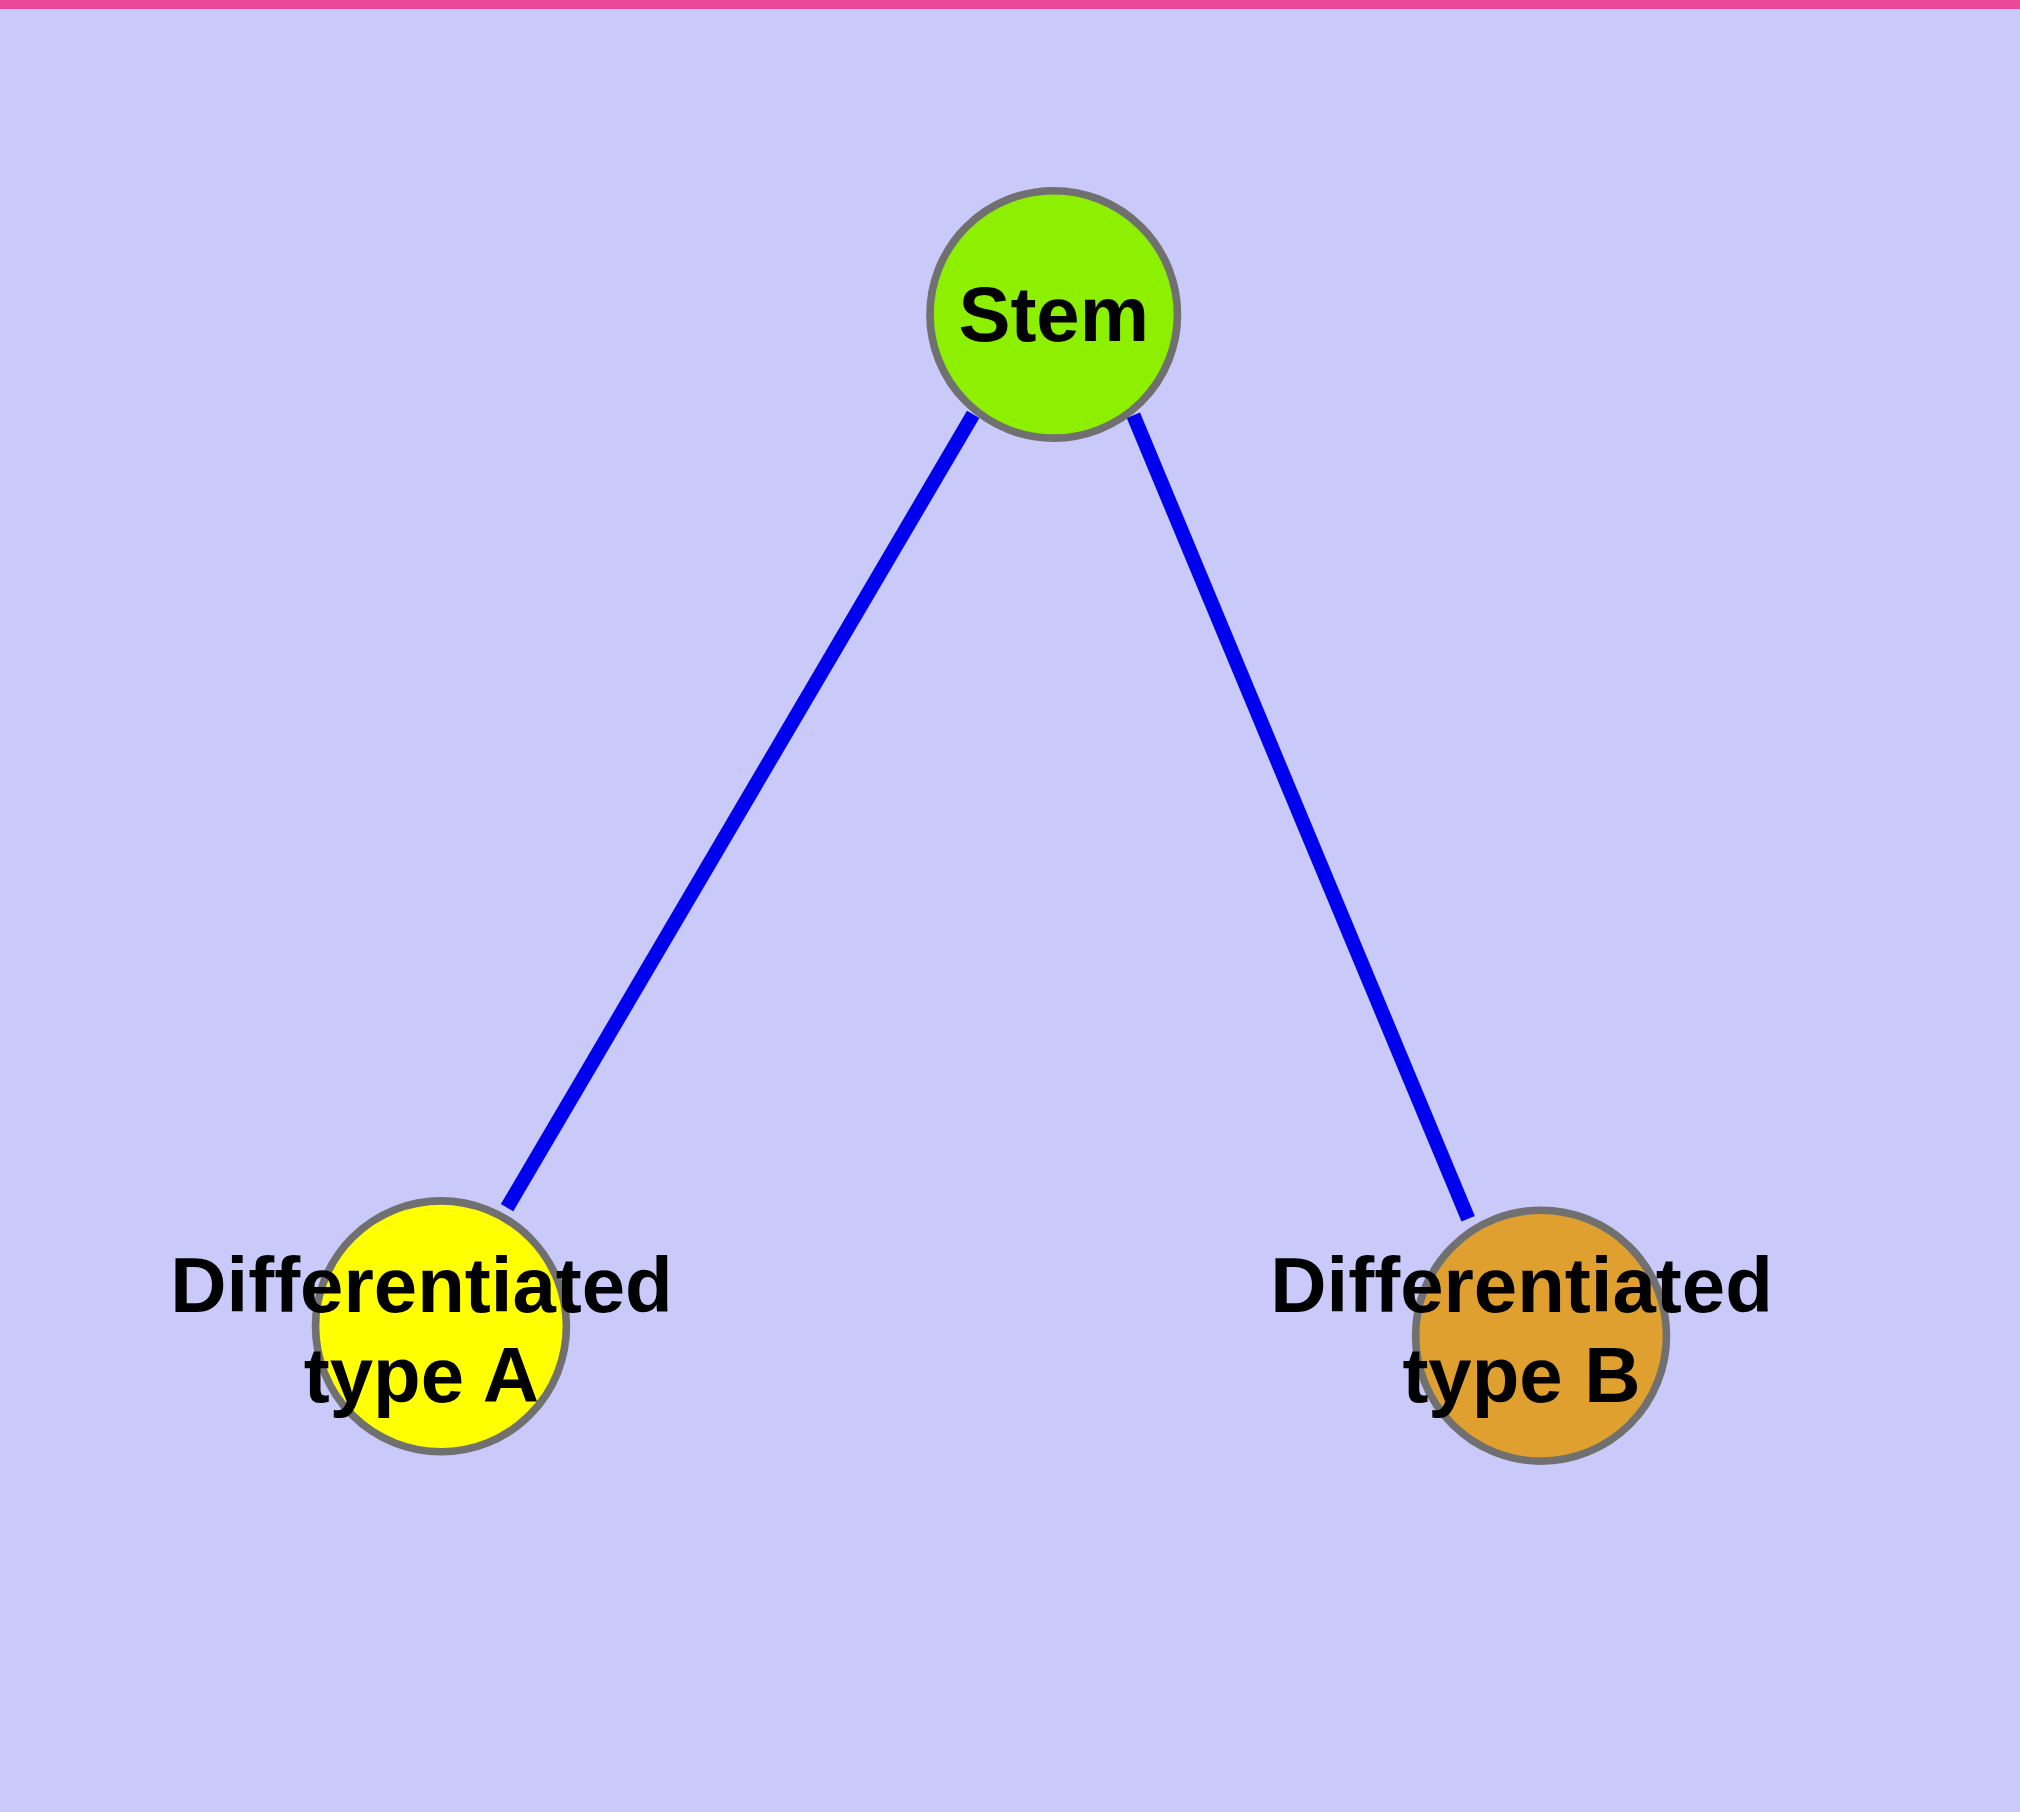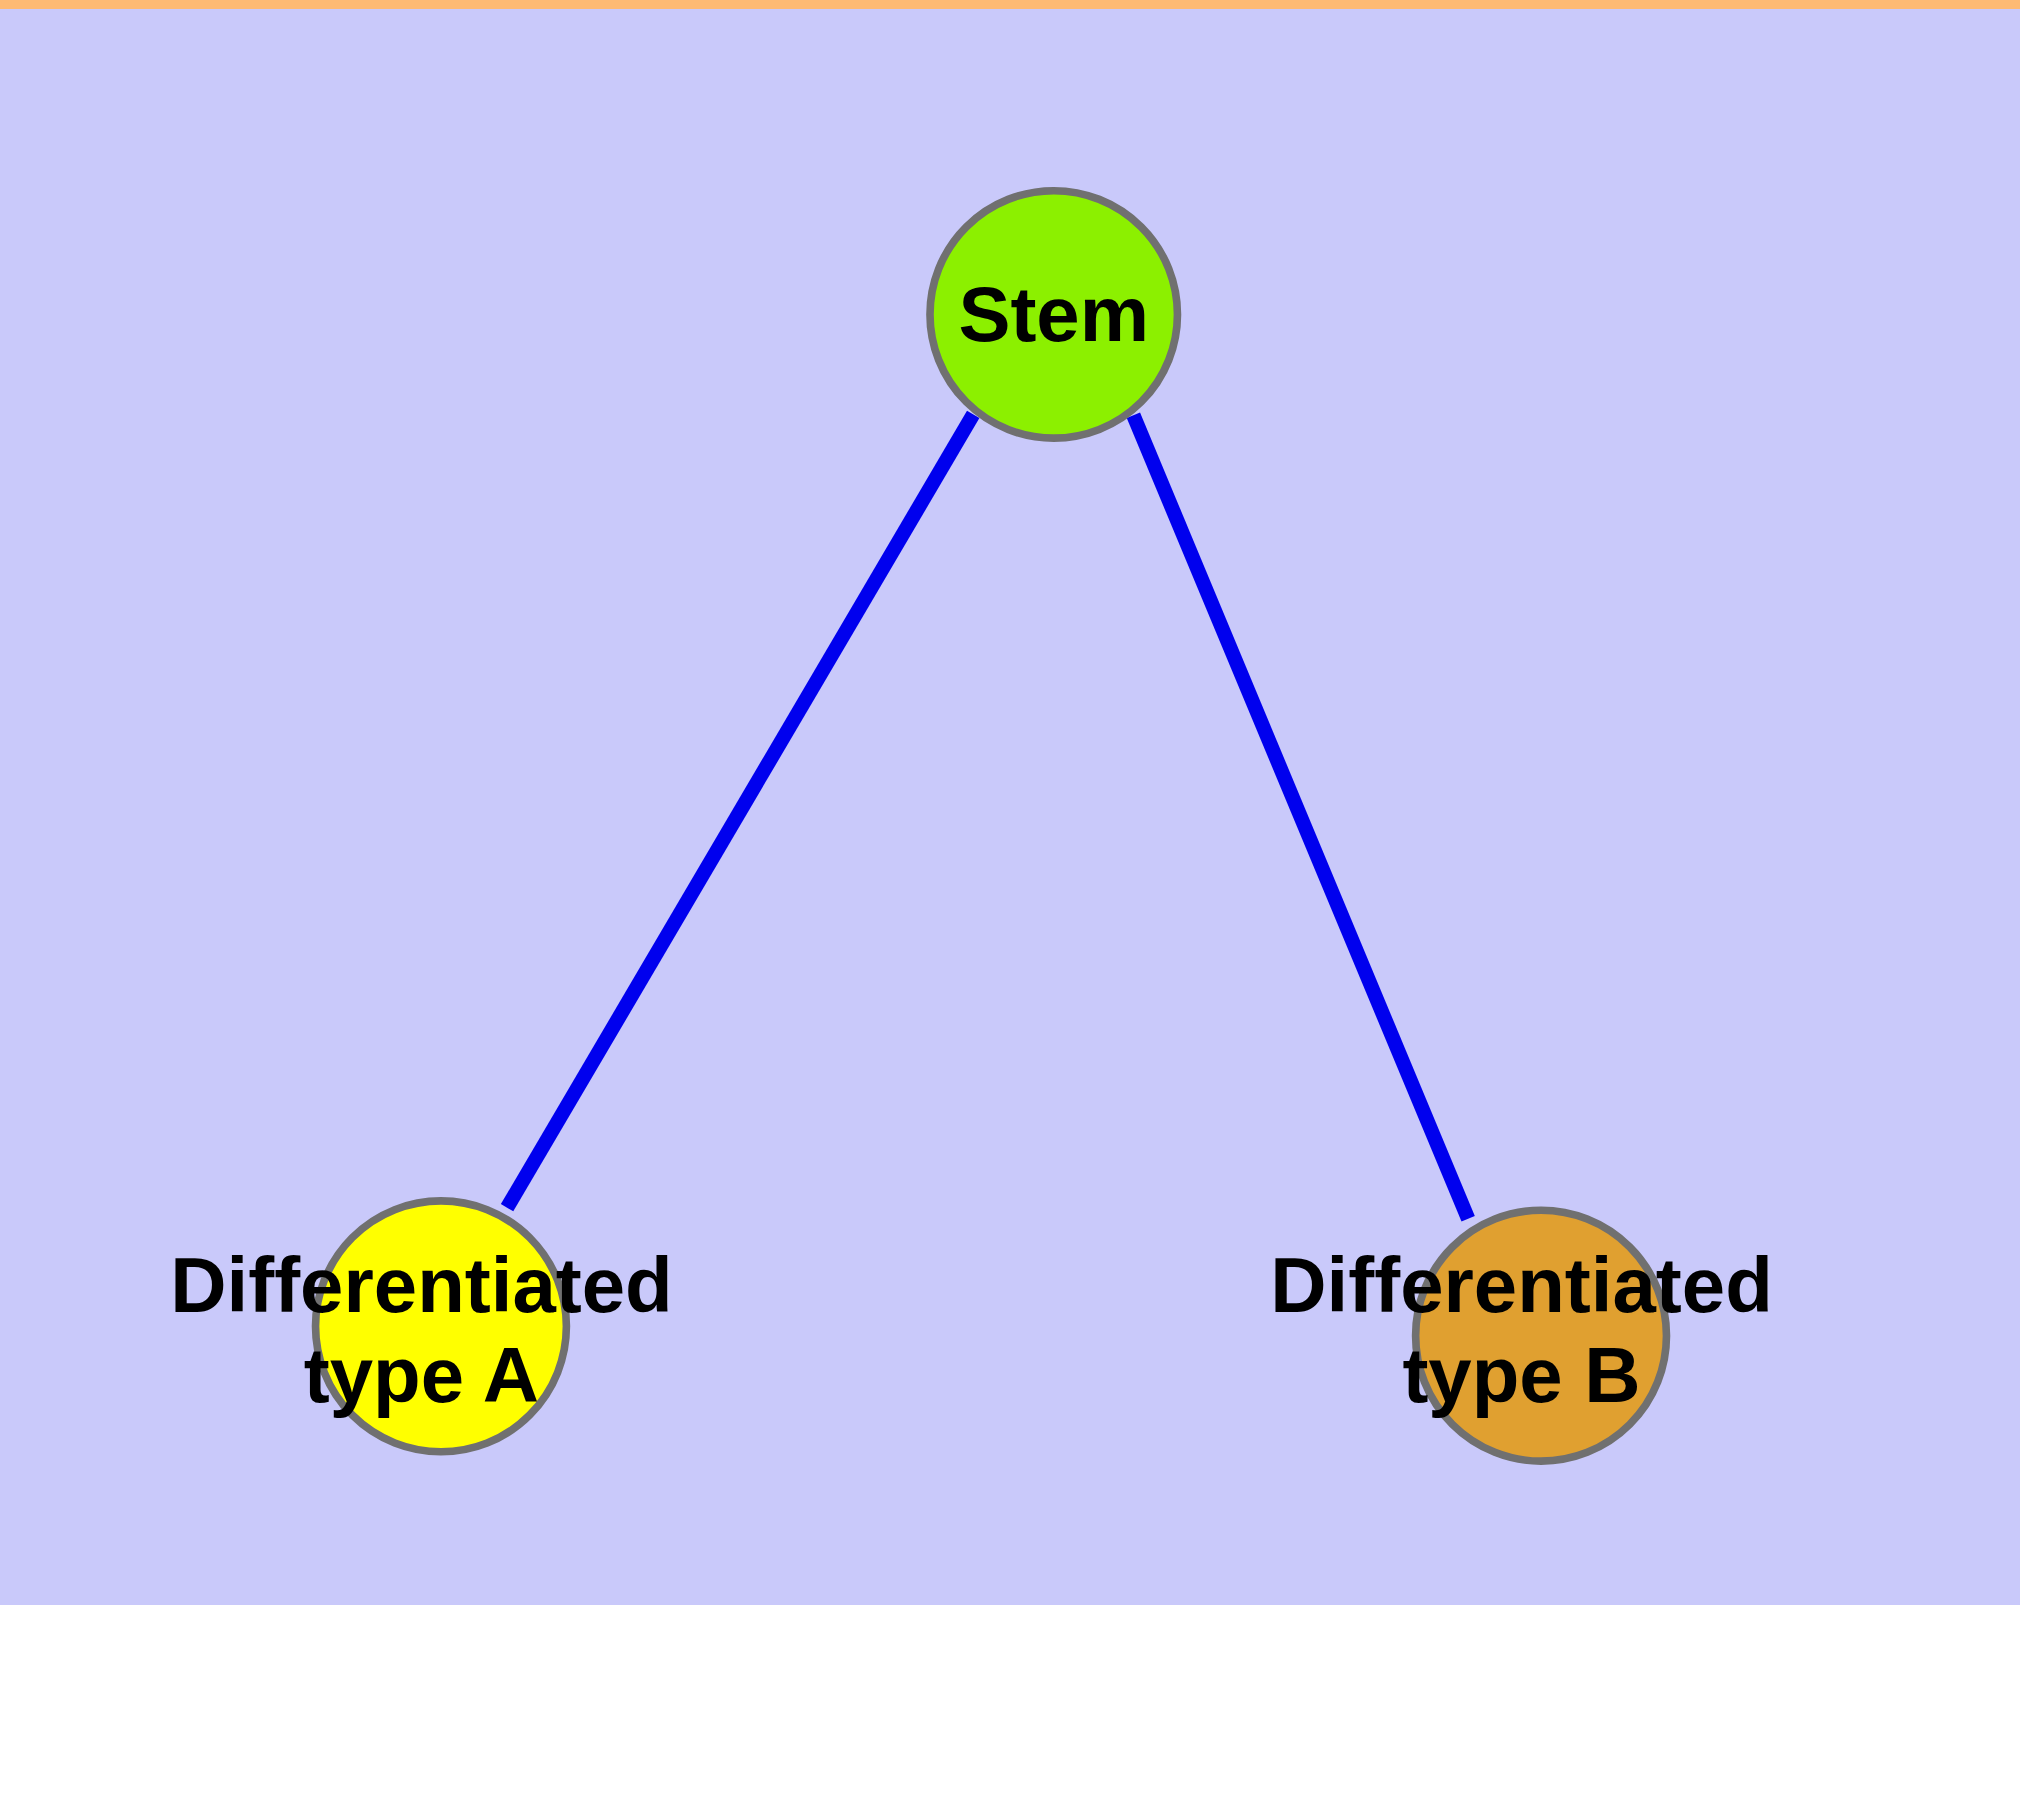--- a/index.html
+++ b/index.html
@@ -3,22 +3,22 @@
 <meta charset="utf-8">
 <style>
   html, body {
     margin: 0;
     padding: 0;
     background: #ffffff;
   }
   #canvas {
     position: relative;
     width: 2021px;
-    height: 1605px;
-    background: #fdba74;
+    height: 1812px;
+    background: #ec4899;
     overflow: hidden;
   }
   #panel {
     position: absolute;
     left: 0;
     top: 8.5px;
     width: 2021px;
     height: 1804px;
     background: #c9c9fa;
   }

